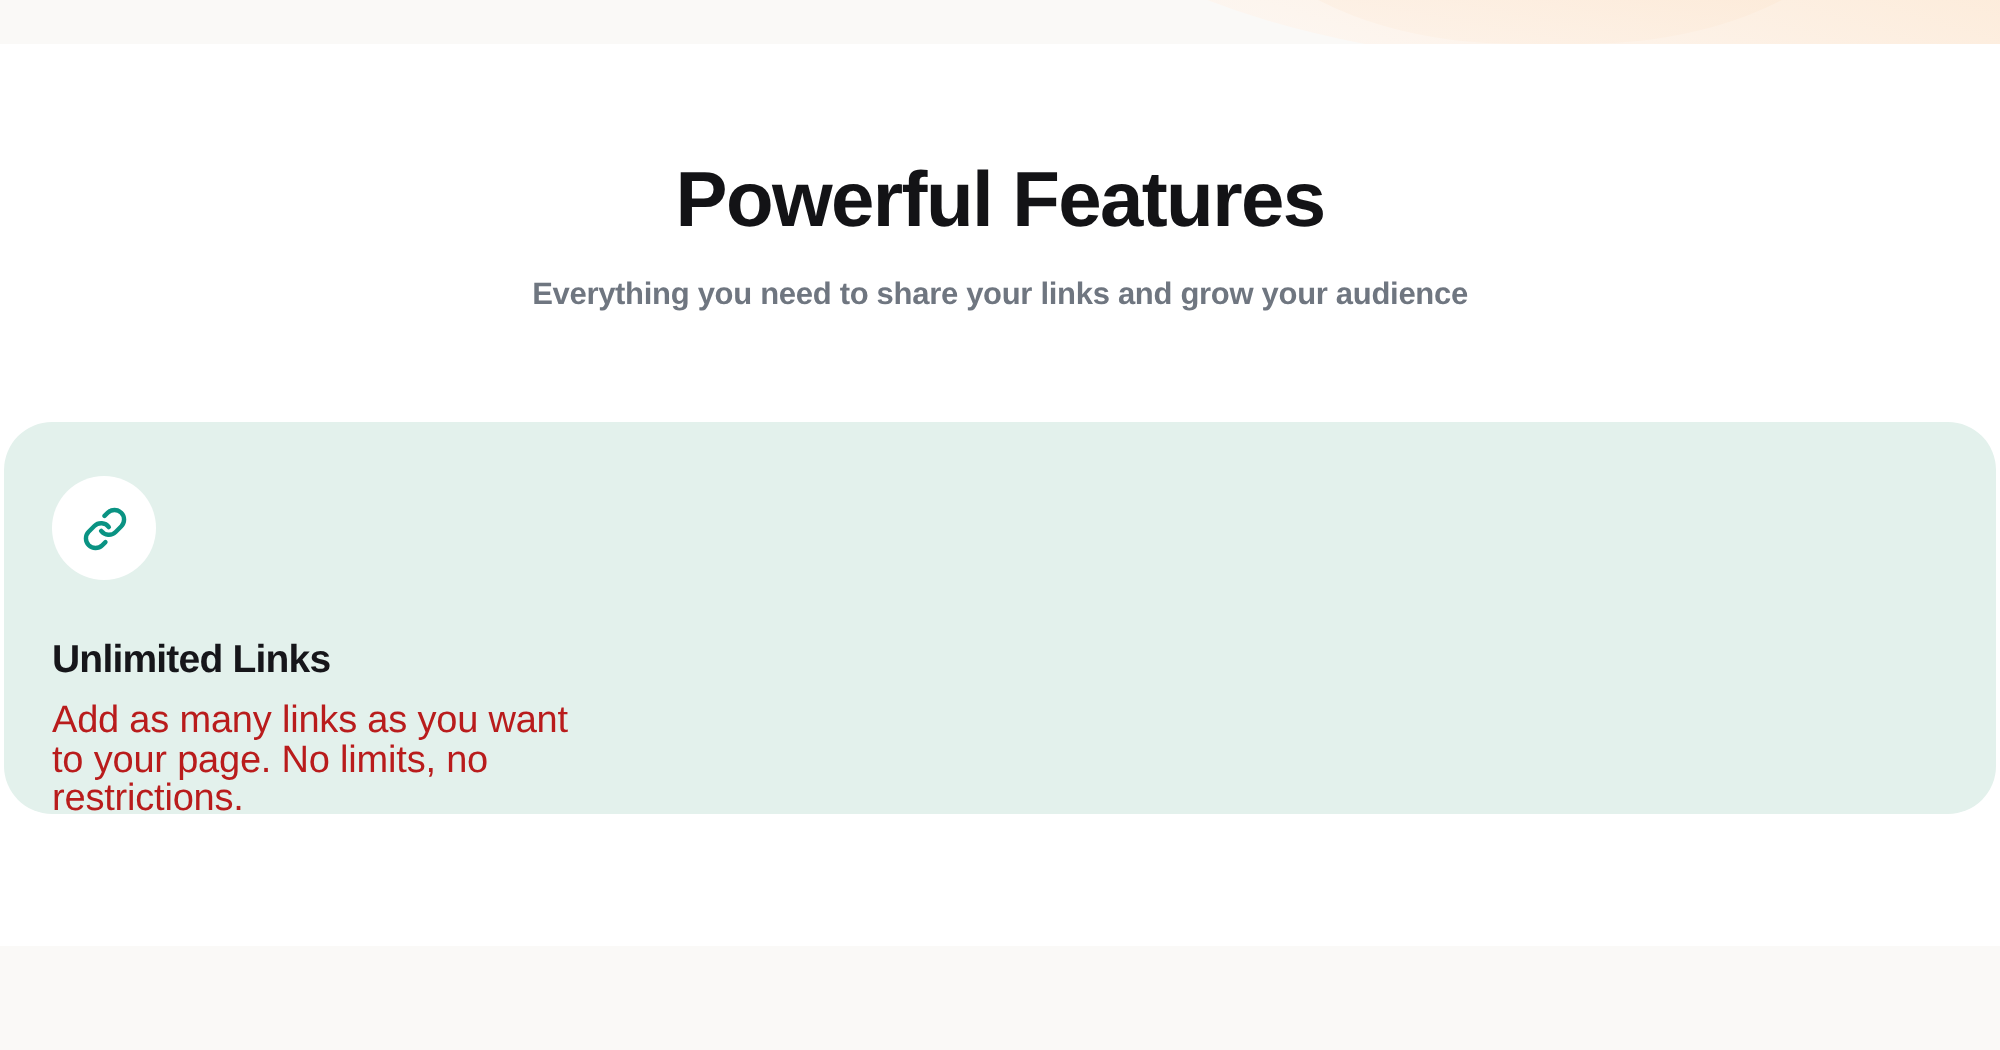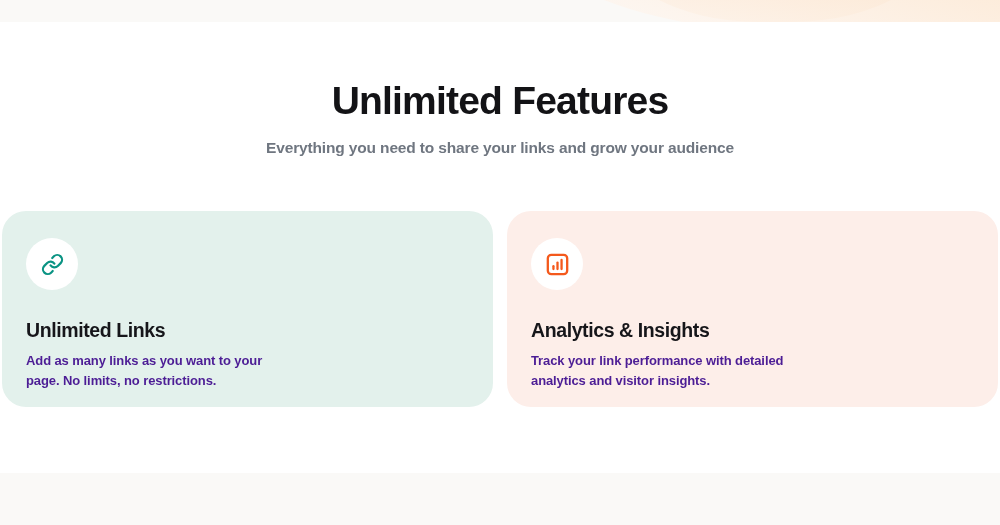--- a/index.html
+++ b/index.html
@@ -114,24 +114,24 @@
   .card-title {
     margin: 28px 0 0 0;
     font-size: 19.5px;
     line-height: 24px;
     font-weight: 700;
     letter-spacing: -0.4px;
     color: #16161a;
   }
   .card-desc {
     margin: 9px 0 0 0;
-    font-size: 13px;
+    font-size: 19px;
     line-height: 19.5px;
-    font-weight: 700;
-    color: #4c1d95;
+    font-weight: 400;
+    color: #b91c1c;
     letter-spacing: -0.1px;
     max-width: 268px;
   }
 
   
   .bottom-strip {
     position: absolute;
     left: 0;
     top: 473px;
     width: 1000px;
@@ -143,52 +143,38 @@
 <body>
 
 <div class="page">
 
   <div class="top-strip">
     <div class="top-blob"></div>
     <div class="top-blob-2"></div>
   </div>
 
   <div class="header">
-    <h1 class="title">Unlimited Features</h1>
+    <h1 class="title">Powerful Features</h1>
     <p class="subtitle">Everything you need to share your links and grow your audience</p>
   </div>
 
   <div class="cards">
 
     <div class="card card-mint">
       <div class="icon-badge">
         <span>
           <svg width="23" height="23" viewBox="0 0 24 24" fill="none" stroke="#0a9383" stroke-width="2.3" stroke-linecap="round" stroke-linejoin="round">
             <path d="M10 13a5 5 0 0 0 7.54.54l3-3a5 5 0 0 0-7.07-7.07l-1.72 1.71"></path>
             <path d="M14 11a5 5 0 0 0-7.54-.54l-3 3a5 5 0 0 0 7.07 7.07l1.71-1.71"></path>
           </svg>
         </span>
       </div>
       <h2 class="card-title">Unlimited Links</h2>
       <p class="card-desc">Add as many links as you want to your page. No limits, no restrictions.</p>
     </div>
 
 
-    <div class="card card-peach">
-      <div class="icon-badge">
-        <span>
-          <svg width="25" height="25" viewBox="0 0 24 24" fill="none" stroke="#f4591c" stroke-width="2.2" stroke-linecap="round" stroke-linejoin="round">
-            <rect x="2.7" y="2.7" width="18.6" height="18.6" rx="3.4"></rect>
-            <line x1="8.1" y1="16.4" x2="8.1" y2="13.6"></line>
-            <line x1="12" y1="16.4" x2="12" y2="10.1"></line>
-            <line x1="15.9" y1="16.4" x2="15.9" y2="7.7"></line>
-          </svg>
-        </span>
-      </div>
-      <h2 class="card-title">Analytics &amp; Insights</h2>
-      <p class="card-desc">Track your link performance with detailed analytics and visitor insights.</p>
-    </div>
 
   </div>
 
   <div class="bottom-strip"></div>
 
 </div>
 
 </body></html>

